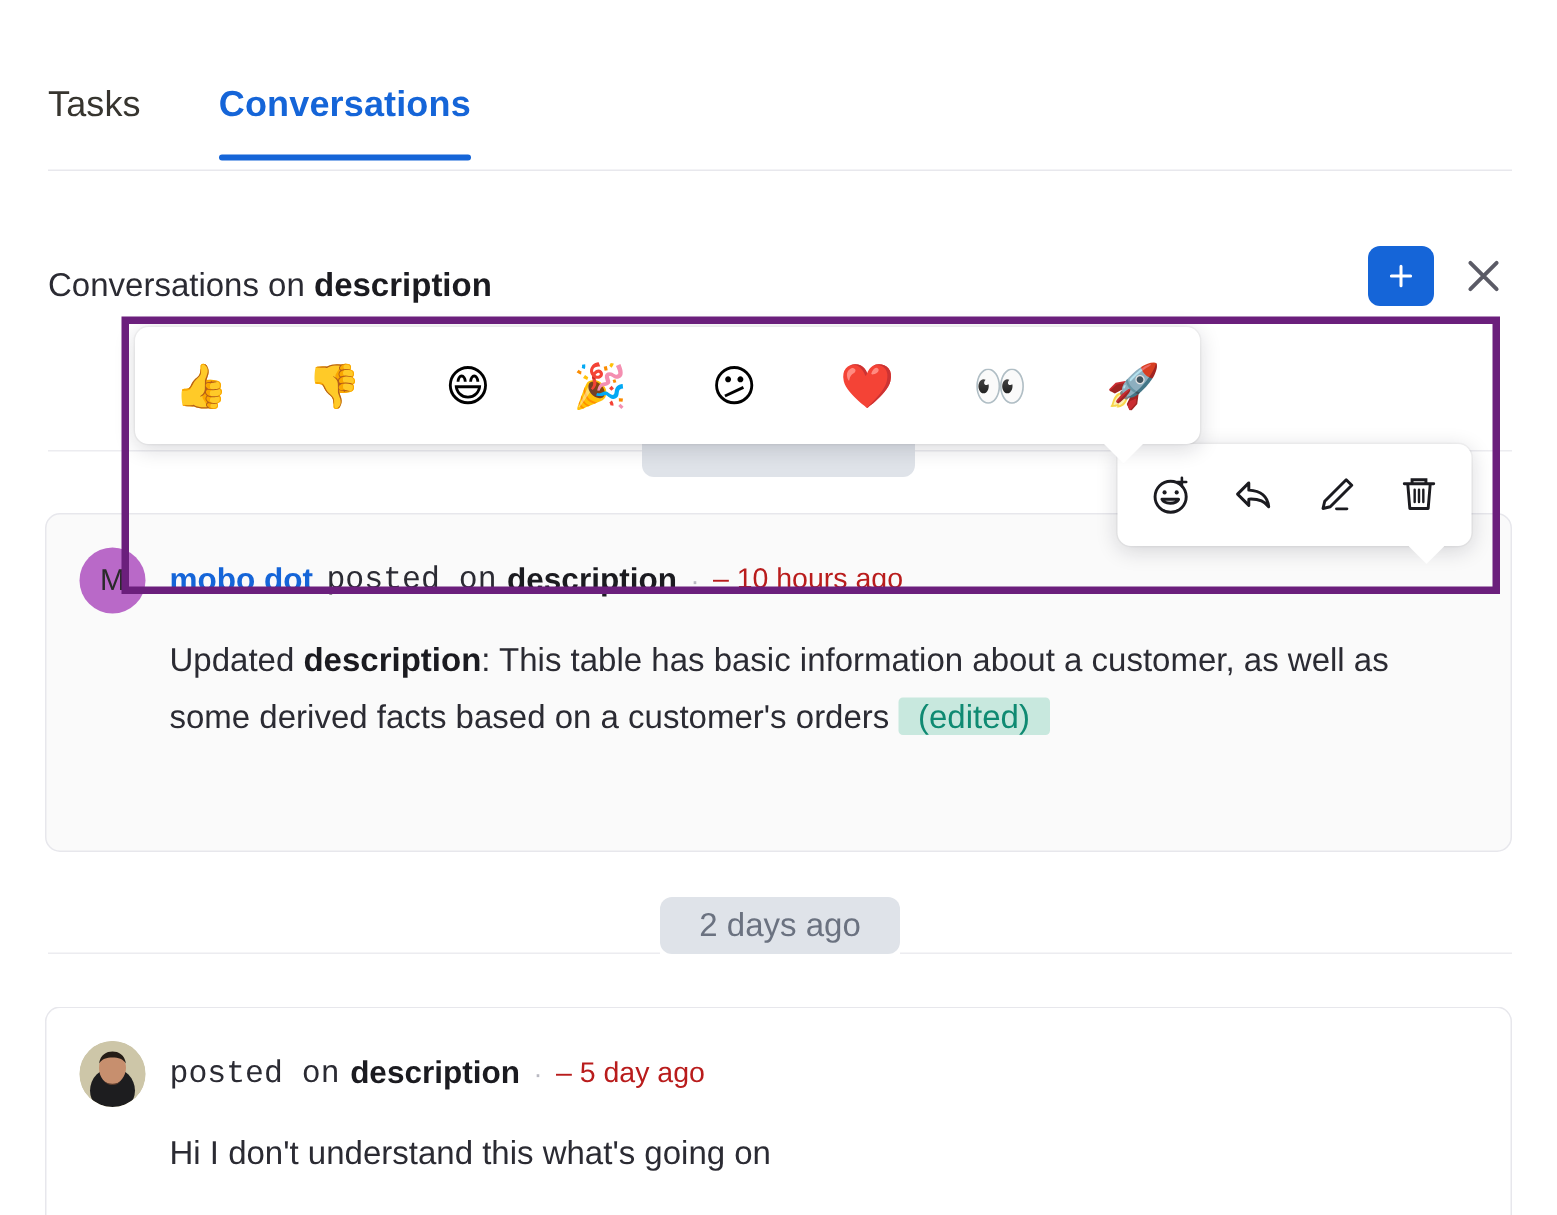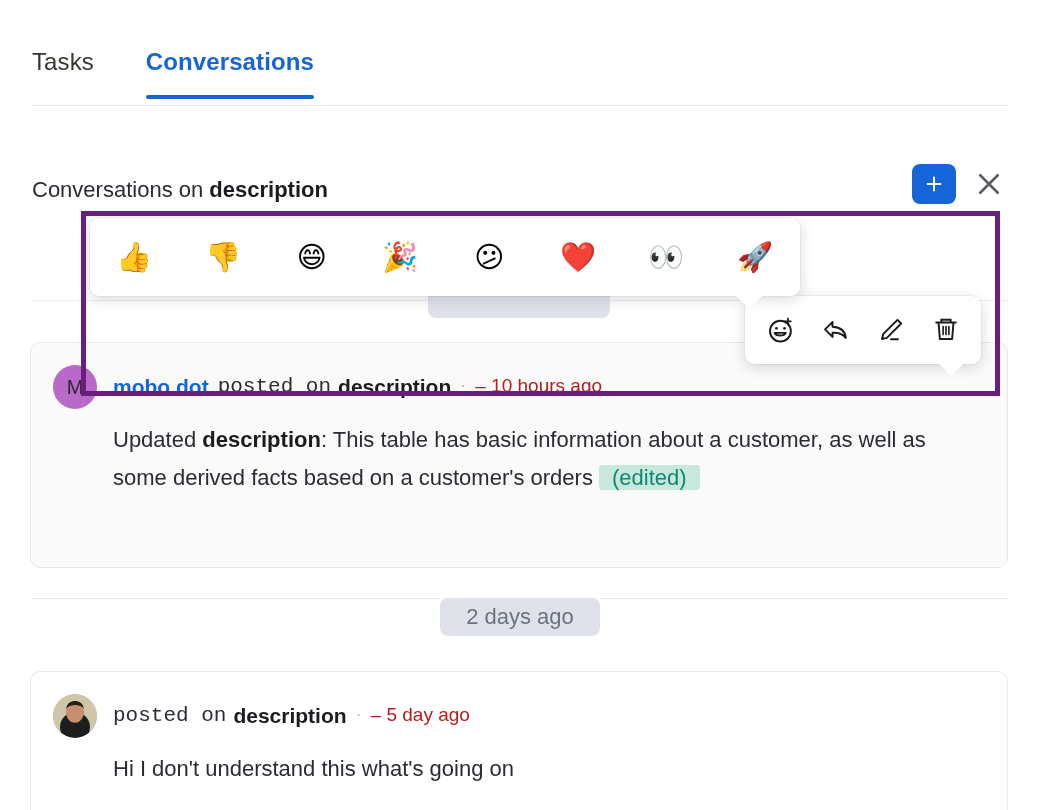--- a/index.html
+++ b/index.html
@@ -7,21 +7,21 @@
     margin: 0; padding: 0;
     width: 1038px; height: 810px;
     background: #ffffff;
     font-family: "Liberation Sans", sans-serif;
     overflow: hidden;
   }
   #app { position: relative; width: 1038px; height: 810px; background: #fff; }
 
   
   .tabbar {
-    position: absolute; left: 32px; top: 40px; width: 976px; height: 66px;
+    position: absolute; left: 32px; top: 48px; width: 976px; height: 66px;
     border-bottom: 1px solid #e8e8ed;
     display: flex; align-items: flex-start; gap: 0;
   }
   .tab {
     position: relative; font-size: 24px; color: #37352f;
     padding: 8px 0 22px 0; margin-right: 52px; cursor: pointer;
     letter-spacing: 0.1px; white-space: nowrap;
   }
   .tab.active { color: #1565d8; font-weight: bold; }
   .tab.active::after {
@@ -113,38 +113,38 @@
   #card2 { background: #ffffff; }
 
   .msg-head { display: flex; align-items: center; padding: 22px 0 0 22px; }
   .avatar {
     width: 44px; height: 44px; border-radius: 50%; flex: 0 0 44px;
     display: flex; align-items: center; justify-content: center;
     font-size: 20px; color: #2a2a2a; margin-right: 16px;
   }
   .avatar-photo { overflow: hidden; background: #c8c2a6; }
   .msg-meta { font-size: 21px; color: #2b2b33; white-space: nowrap;
-              display: flex; align-items: flex-start; }
+              display: flex; align-items: center; }
   .author { color: #1565d8; font-weight: bold; margin-right: 9px; }
   .meta-action { margin-right: 7px; font-family: Liberation Mono, monospace; }
   .meta-target { font-weight: bold; color: #1b1b20; }
   .meta-dot { color: #b9b9c2; margin: 0 9px; font-size: 18px; }
   .meta-time { color: #b91c1c; font-size: 19px; }
 
   .msg-body {
     padding: 12px 46px 0 82px; font-size: 22px; line-height: 1.72;
     color: #2b2b33;
   }
   .msg-body b { font-weight: bold; color: #1b1b20; }
   .edited { color: #0f8a72; background: #c8e8de; border-radius: 3px; padding: 0 13px; }
 
   
   .daysep {
     position: absolute; left: 32px; top: 598px; width: 976px; height: 38px;
-    display: flex; align-items: flex-start; justify-content: center;
+    display: flex; align-items: flex-end; justify-content: center;
   }
   .daysep::before, .daysep::after {
     content: ""; flex: 1 1 auto; height: 1px; background: #ececf0;
   }
   .daysep-pill {
     background: #dfe3e9; color: #6b7280; font-size: 22px;
     padding: 6px 26px; border-radius: 8px; white-space: nowrap;
   }
 </style>
 </head>

